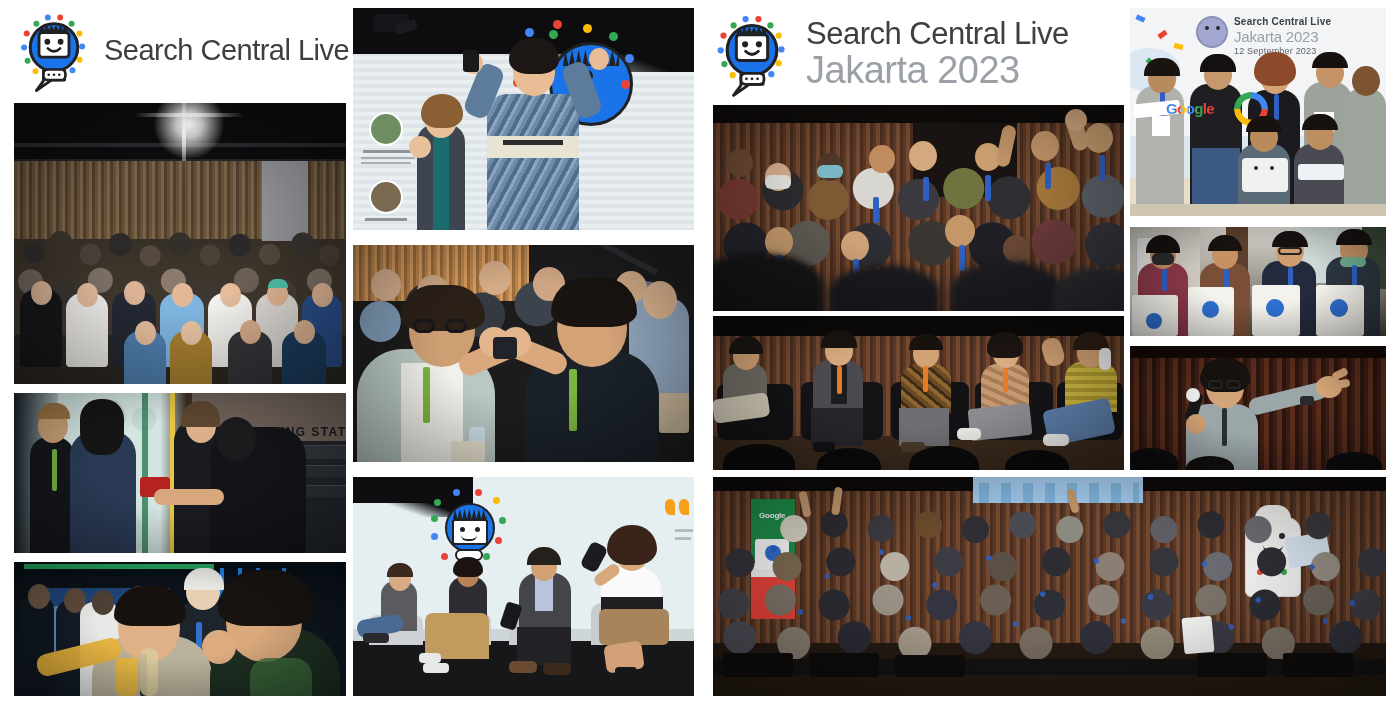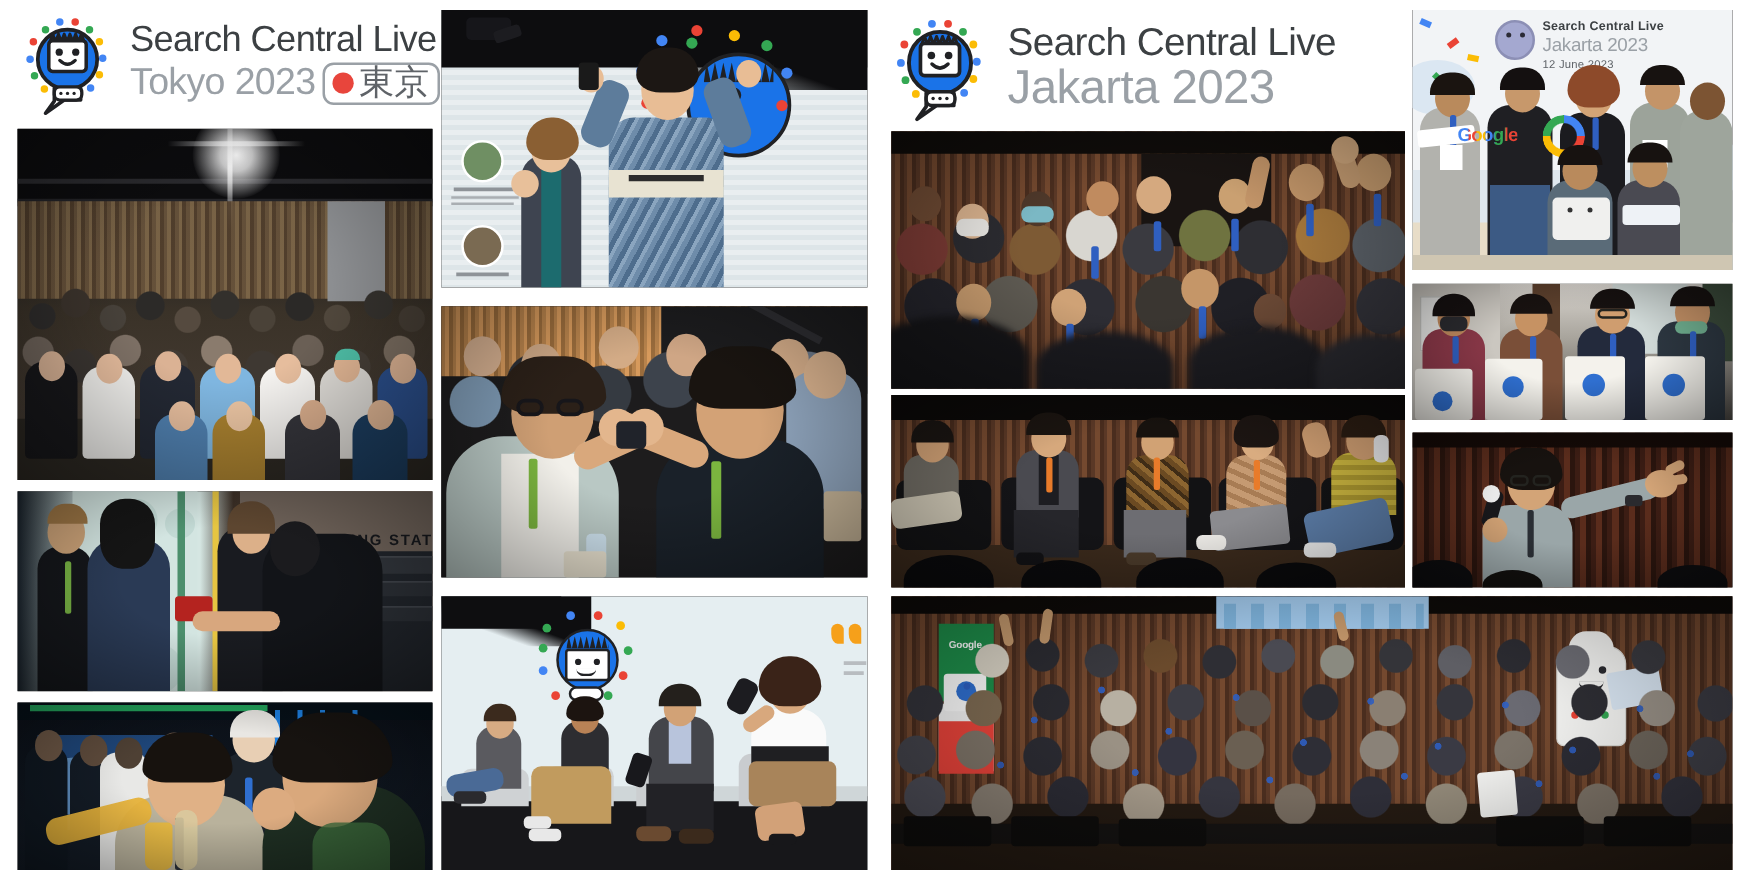--- a/index.html
+++ b/index.html
@@ -100,27 +100,20 @@
         <rect x="38" y="71" width="25" height="12" rx="5" fill="#ffffff" stroke="#202124" stroke-width="3"></rect>
         <g fill="#202124">
           <circle cx="44" cy="77" r="1.5"></circle>
             <circle cx="50" cy="77" r="1.5"></circle>
             <circle cx="56" cy="77" r="1.5"></circle>
         </g>
       </svg>
     </div>
     <div class="lockup-text" style="margin-left:6px;">
       <div class="title-1" style="font-size:29px;">Search Central Live</div>
-      <div class="title-2" style="font-size:30px; margin-top:2px;">
-        <span>Tokyo 2023</span>
-        <span class="jp-badge">
-          <span class="jp-dot"></span>
-          <span class="jp-text" style="font-size:28px;">東京</span>
-        </span>
-      </div>
     </div>
   </div>
 
   <div class="photo" style="left:14px; top:103px; width:332px; height:281px;">
     <div class="scene">
       <div style="position:absolute;inset:0;background:linear-gradient(180deg,#121214 0%,#1c1c1f 28%,#3a3228 52%,#4a4038 100%)"></div>
 
       <div class="layer" style="left:0;top:0;width:100%;height:62px;background:#0c0c0e;"></div>
       <div class="layer" style="left:0;top:40px;width:100%;height:4px;background:#2a2a2e;"></div>
       <div class="layer" style="left:0;top:56px;width:100%;height:3px;background:#232327;"></div>
@@ -620,21 +613,21 @@
       <div class="layer" style="left:16px;top:52px;width:9px;height:5px;background:#34A853;transform:rotate(44deg);"></div>
       <div class="layer" style="left:44px;top:36px;width:9px;height:5px;background:#FBBC05;transform:rotate(12deg);"></div>
       <div class="layer" style="left:240px;top:128px;width:9px;height:5px;background:#EA4335;transform:rotate(-20deg);"></div>
       <div class="layer" style="left:226px;top:108px;width:9px;height:5px;background:#34A853;transform:rotate(40deg);"></div>
 
       <div class="blob" style="left:66px;top:8px;width:32px;height:32px;background:#8b8fc4;opacity:.75;border:2px solid #6a6ea0;"></div>
       <div class="blob" style="left:75px;top:18px;width:4px;height:4px;background:#2b2b36;"></div>
       <div class="blob" style="left:86px;top:18px;width:4px;height:4px;background:#2b2b36;"></div>
       <div style="position:absolute;left:104px;top:8px;font-size:10px;color:#3c4043;font-weight:700;letter-spacing:0.2px;white-space:nowrap;">Search Central Live</div>
       <div style="position:absolute;left:104px;top:20px;font-size:15px;color:#9aa0a6;font-weight:400;letter-spacing:-0.2px;white-space:nowrap;">Jakarta 2023</div>
-      <div style="position:absolute;left:104px;top:38px;font-size:9px;color:#5f6368;letter-spacing:0.2px;white-space:nowrap;">12 June 2023</div>
+      <div style="position:absolute;left:104px;top:38px;font-size:9px;color:#5f6368;letter-spacing:0.2px;white-space:nowrap;">12 September 2023</div>
 
       <div class="layer" style="left:6px;top:78px;width:48px;height:118px;background:#b2b2ad;border-radius:18px 18px 0 0;"></div>
       <div class="blob" style="left:18px;top:56px;width:28px;height:30px;background:#b98a5c;"></div>
       <div class="layer" style="left:14px;top:50px;width:36px;height:18px;background:#1a1410;border-radius:16px 16px 0 0;"></div>
       <div class="lanyard" style="left:30px;top:84px;width:5px;height:28px;background:#2f5fc0;"></div>
       <div class="layer" style="left:22px;top:108px;width:18px;height:20px;background:#fff;"></div>
       <div class="layer" style="left:60px;top:76px;width:52px;height:120px;background:#1f1f23;border-radius:18px 18px 0 0;"></div>
       <div class="blob" style="left:74px;top:52px;width:28px;height:30px;background:#c7986b;"></div>
       <div class="layer" style="left:70px;top:46px;width:36px;height:18px;background:#141010;border-radius:16px 16px 0 0;"></div>
       <div class="layer" style="left:62px;top:140px;width:48px;height:56px;background:#3c5a84;"></div>

